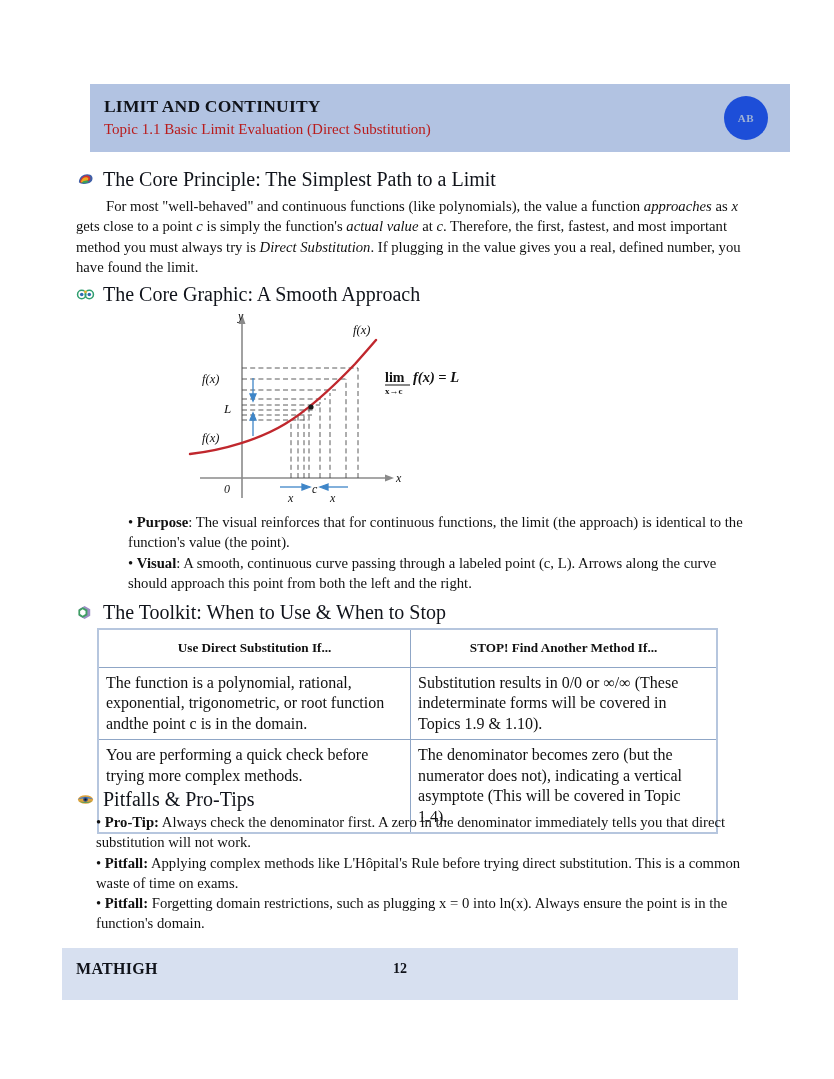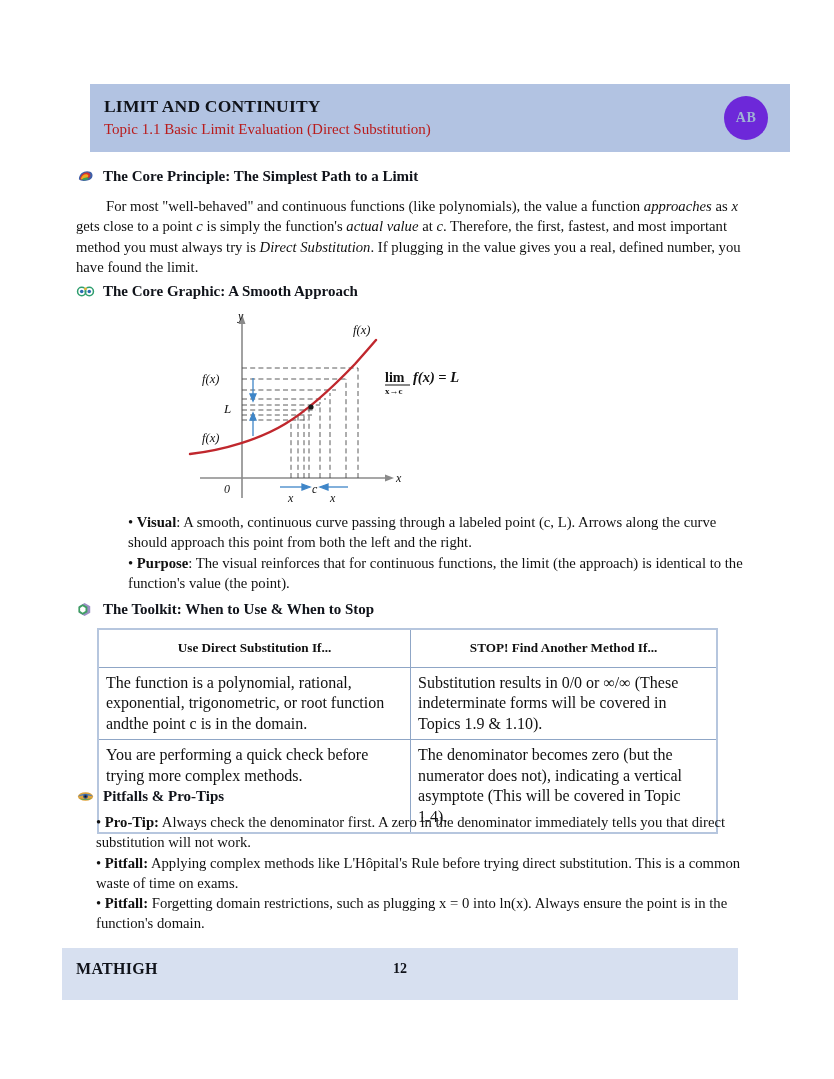--- a/index.html
+++ b/index.html
@@ -48,41 +48,41 @@
   .header-subtitle {
     font-size: 15px;
     color: #b91c1c;
     line-height: 1.3;
     margin-top: 2px;
   }
   .badge {
     width: 44px;
     height: 44px;
     border-radius: 50%;
-    background: #6d28d9;
+    background: #1d4ed8;
     display: flex;
     align-items: center;
     justify-content: center;
-    font-size: 14px;
+    font-size: 11px;
     font-weight: bold;
     color: #9fb2d4;
     letter-spacing: 0.5px;
     flex: none;
   }
 
   
   .section-head {
     position: absolute;
     display: flex;
     align-items: center;
     gap: 8px;
   }
   .section-head .s-title {
-    font-size: 15px;
-    font-weight: bold;
+    font-size: 20px;
+    font-weight: normal;
     color: #10131a;
     white-space: nowrap;
   }
   .sicon { width: 19px; height: 17px; flex: none; display: block; }
 
   
   .para {
     position: absolute;
     font-size: 14.7px;
     line-height: 1.38;
@@ -267,24 +267,24 @@
         <text x="205" y="76" font-family="Liberation Serif, serif" font-size="14" font-weight="bold" fill="#111">lim</text>
         <line x1="205" y1="79" x2="230" y2="79" stroke="#111" stroke-width="1"></line>
         <text x="205" y="88" font-family="Liberation Serif, serif" font-size="9" font-weight="bold" fill="#111">x→c</text>
         <text x="233" y="76" font-family="Liberation Serif, serif" font-size="14.5" font-weight="bold" font-style="italic" fill="#111">f(x) = L</text>
       </g>
     </svg>
   </div>
 
   <div class="bullets" style="left:128px; top:512px; width:624px;">
     <p>
+      • <b>Purpose</b><span>: The visual reinforces that for continuous functions, the limit (the approach) is identical to the function's value (the point).</span>
+    </p>
+    <p>
       • <b>Visual</b><span>: A smooth, continuous curve passing through a labeled point (c, L). Arrows along the curve should approach this point from both the left and the right.</span>
-    </p>
-    <p>
-      • <b>Purpose</b><span>: The visual reinforces that for continuous functions, the limit (the approach) is identical to the function's value (the point).</span>
     </p>
   </div>
 
   <div class="section-head" style="left:76px; top:593px;margin-top:8px;">
     <svg class="sicon" viewBox="0 0 20 18">
       <polygon points="9,2 15,5.5 15,12.5 9,16 3,12.5 3,5.5" fill="#9b8ec4"></polygon>
       <polygon points="7,3.5 12,6.2 12,11.8 7,14.5 2.5,11.8 2.5,6.2" fill="#3f9e63"></polygon>
       <polygon points="7,5.6 10,7.3 10,10.7 7,12.4 4.3,10.7 4.3,7.3" fill="#ffffff"></polygon>
     </svg>
     <span class="s-title">The Toolkit: When to Use &amp; When to Stop</span>

